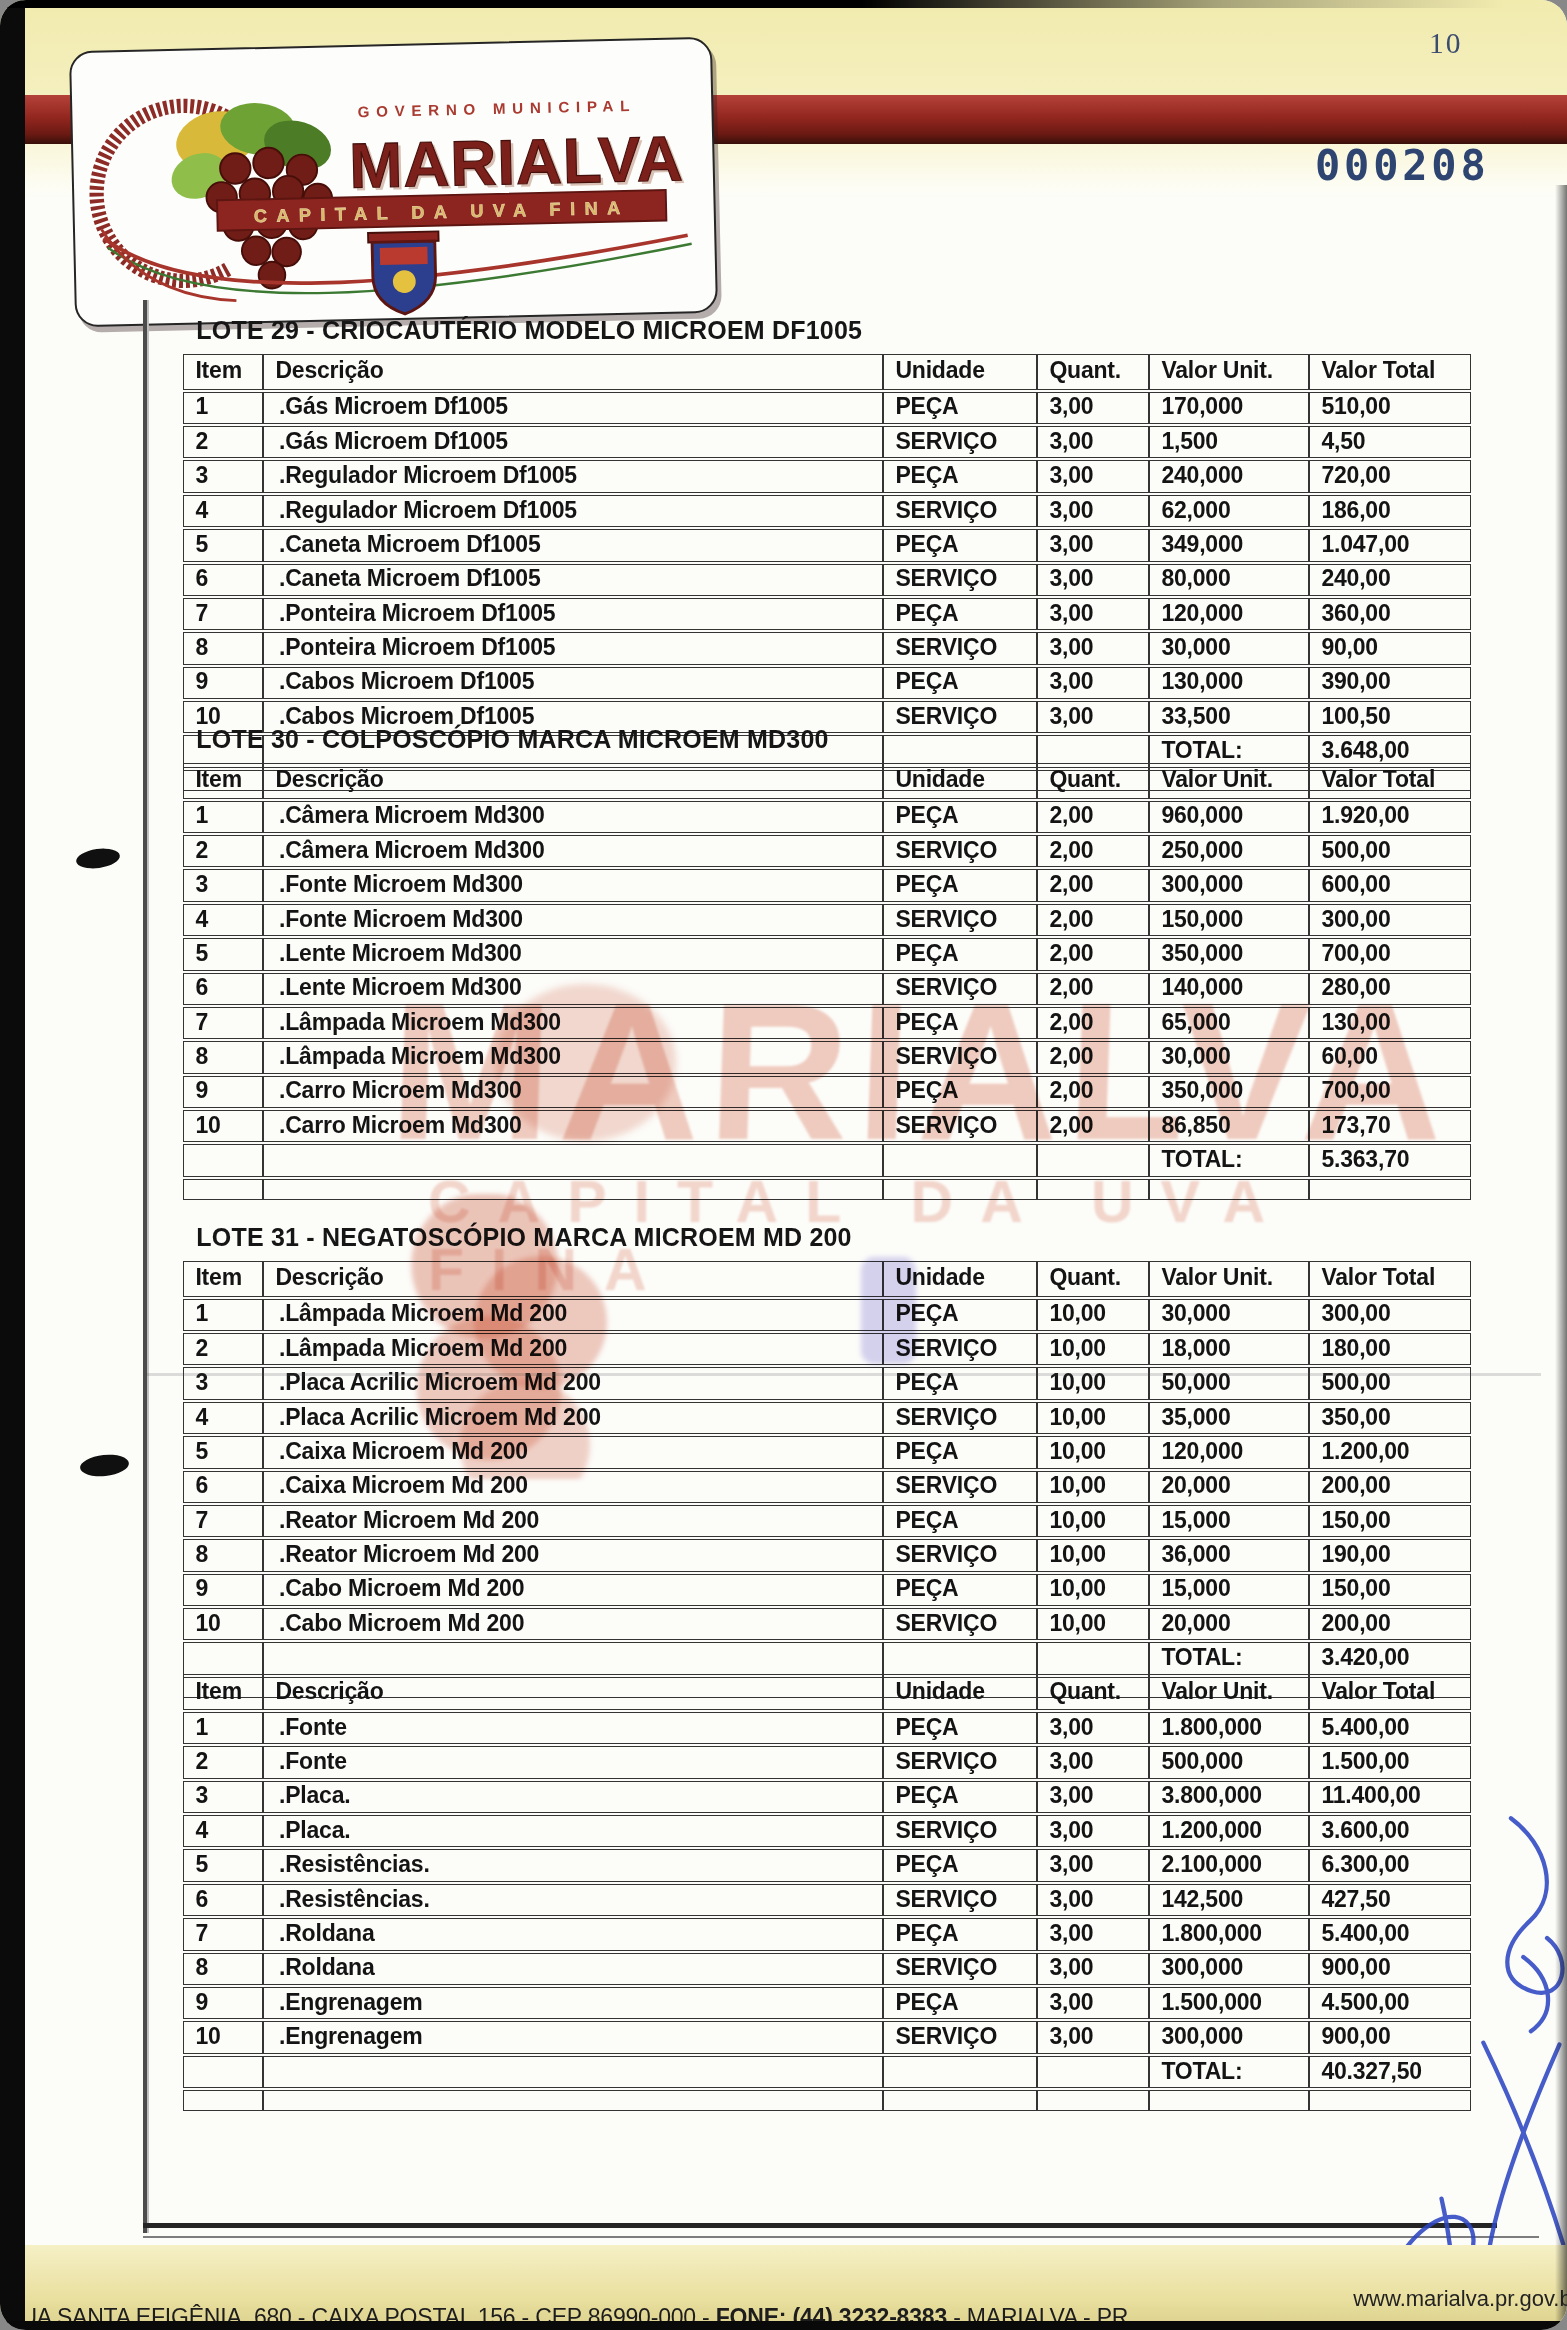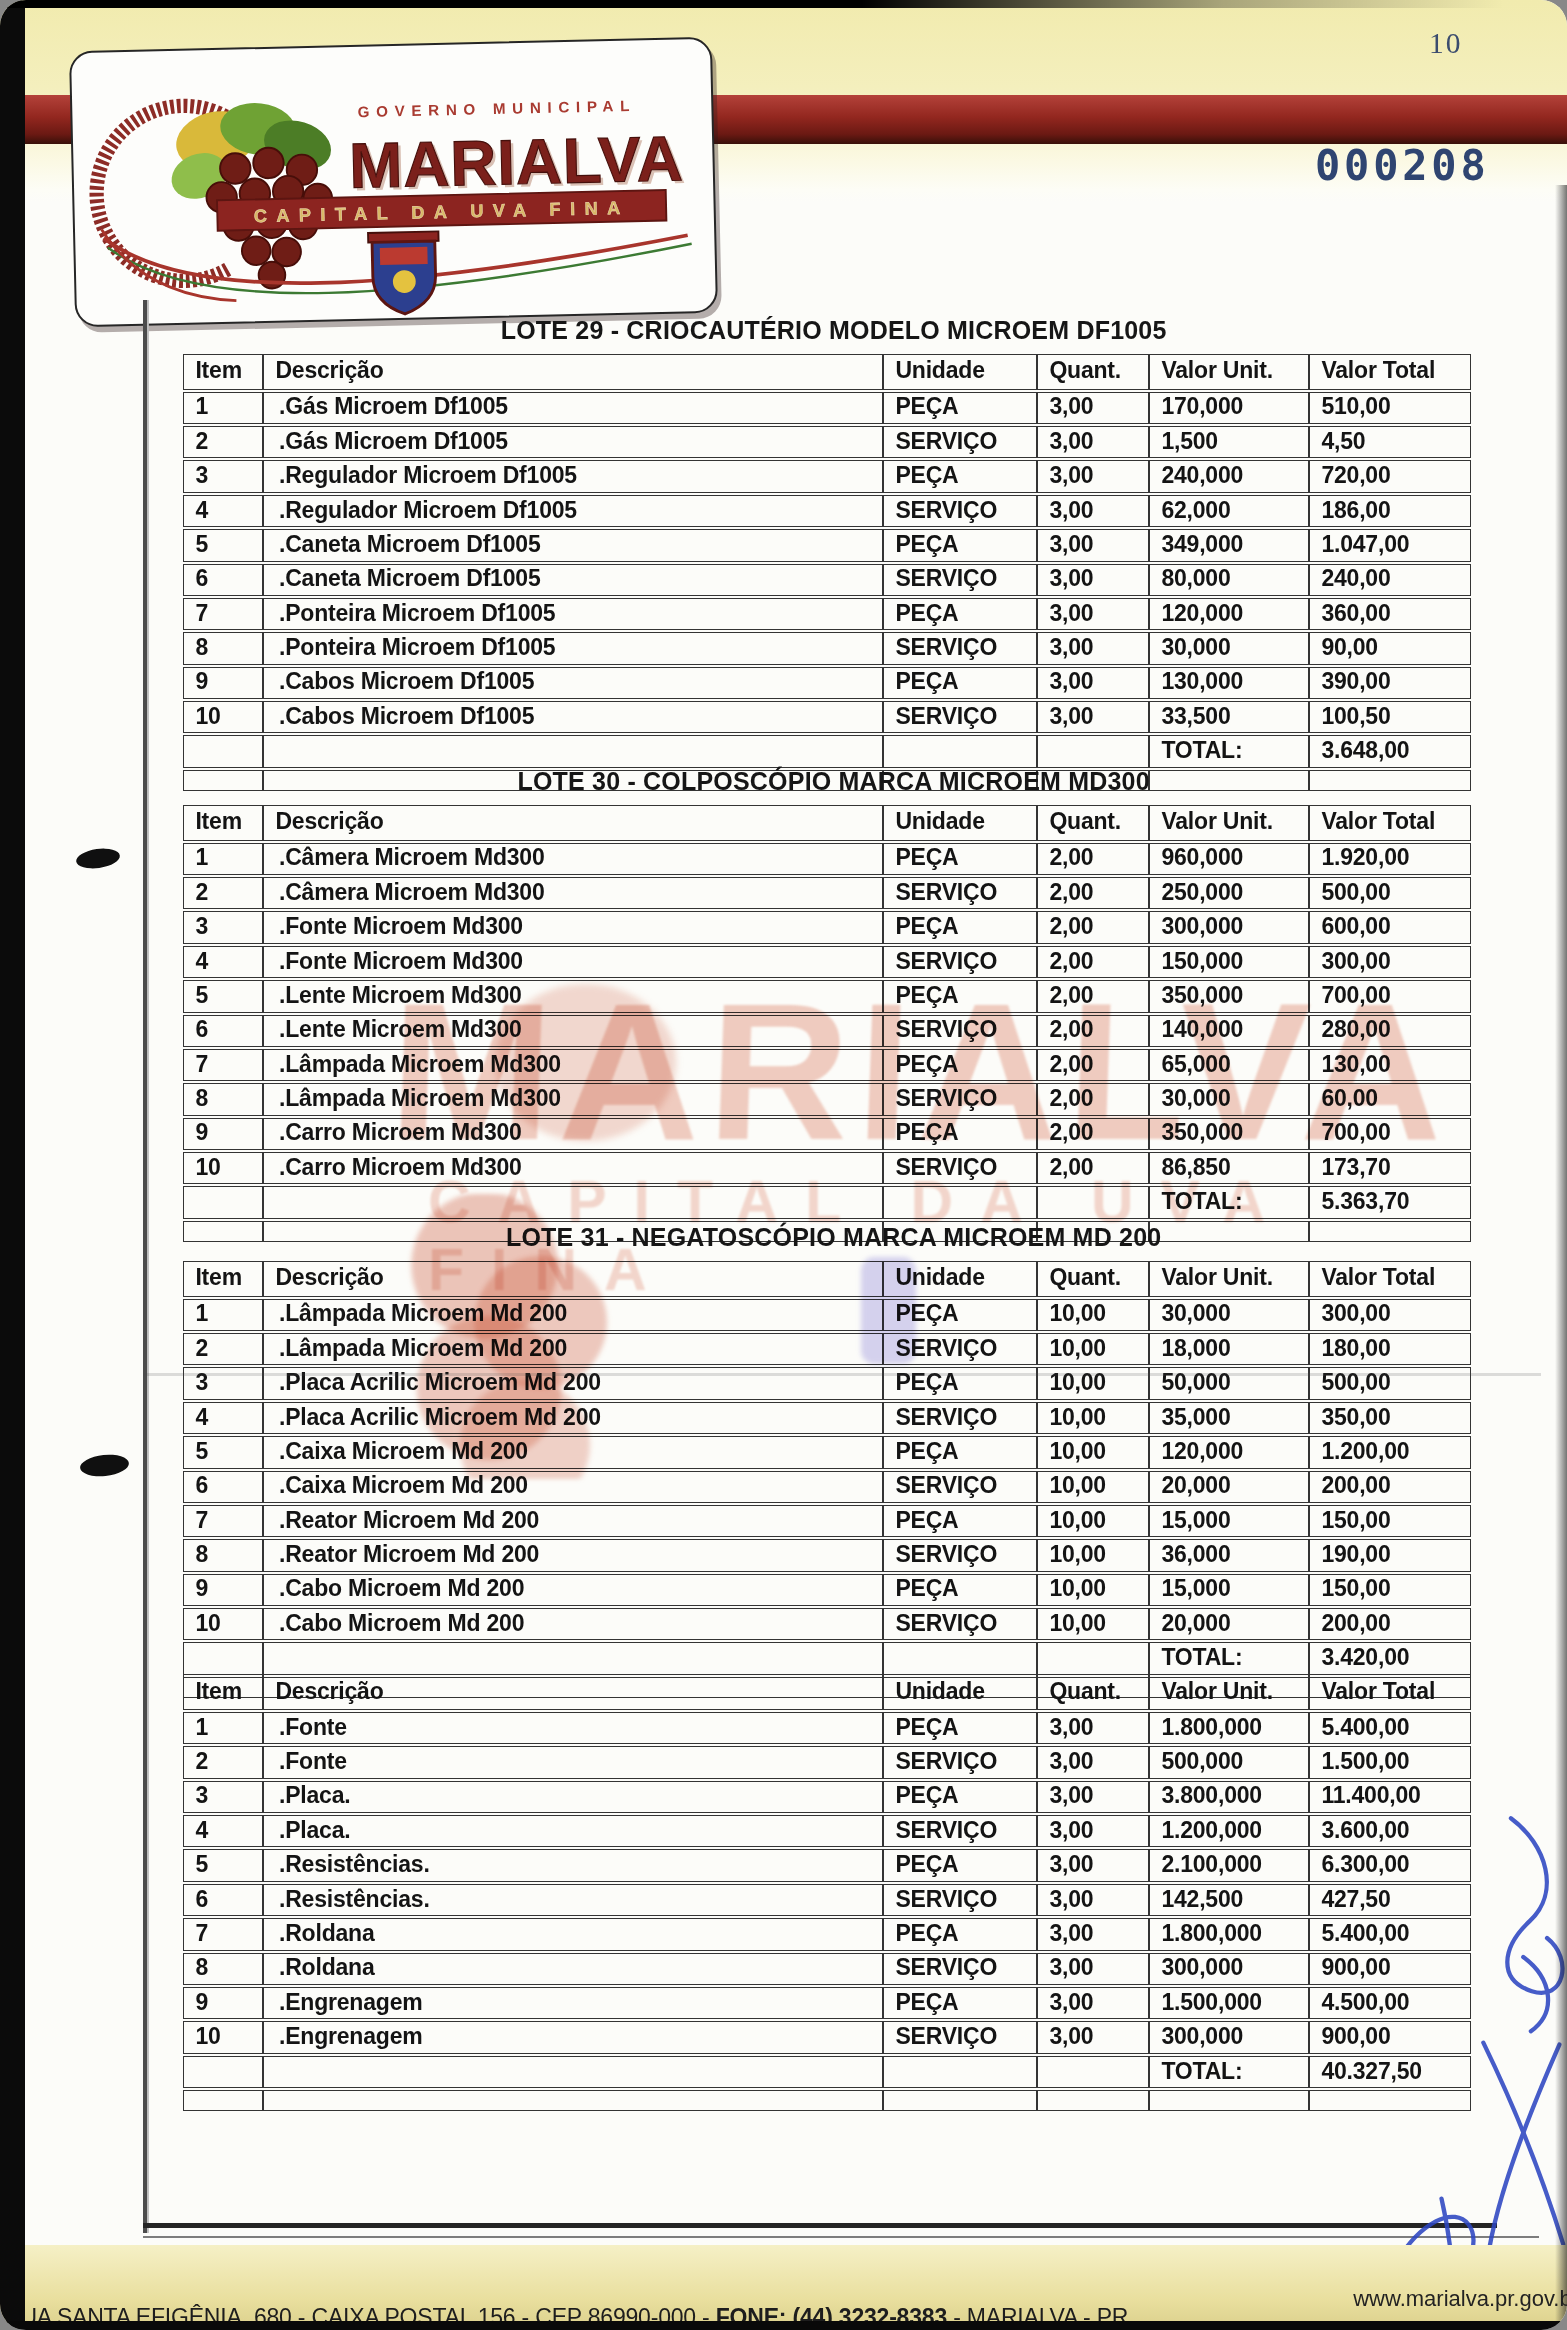--- a/index.html
+++ b/index.html
@@ -22,21 +22,21 @@
   
   .logo-card{position:absolute;left:72px;top:44px;width:639px;height:272px;background:#fdfdfb;
     border:2.9px solid #262626;border-radius:23px;transform:rotate(-1.3deg);
     box-shadow:3.8px 5.7px 0 rgba(45,25,25,.35);overflow:hidden;}
   
   .frame-left{position:absolute;left:143px;top:300px;width:3.8px;height:1933px;background:#4c4c4c;box-shadow:1.9px 0 0 #bdbdbd;}
   .frame-bottom1{position:absolute;left:143px;top:2223px;width:1354px;height:4.8px;background:#242424;}
   .frame-bottom2{position:absolute;left:143px;top:2236px;width:1396px;height:1.9px;background:#7d7d7d;}
   
   .lote{position:absolute;left:183px;width:1288px;}
-  .lote-title{font:700 25px "Liberation Sans",sans-serif;color:#161616;letter-spacing:0.2px;padding-left:13.3px;margin:0 0 6.7px 0;text-align:center;}
+  .lote-title{font:700 25px "Liberation Sans",sans-serif;color:#161616;letter-spacing:0.2px;padding-left:13.3px;margin:0 0 6.7px 0;}
   table.items{border-collapse:separate;border-spacing:0 2.9px;width:1288px;table-layout:fixed;}
   table.items td,table.items th{border:1.9px solid #343434;vertical-align:middle;overflow:hidden;white-space:nowrap;
      font:700 23px "Liberation Sans",sans-serif;color:#141414;letter-spacing:-0.2px;text-align:left;}
   col.c0{width:80px}col.c1{width:620px}col.c2{width:154px}col.c3{width:112px}col.c4{width:160px}col.c5{width:162px}
   tr.head th{height:32px;padding:0 0 1.9px 11.4px;margin-left:28px;}
   tr.data-row td{height:28.5px;padding:0 0 1.9px 11.4px;}
   tr.data-row td.c1{padding-left:15px;}
   tr.total-row td{height:28.5px;padding:0 0 1.9px 11.4px;}
   tr.empty-row td{height:17px;}
   
@@ -250,21 +250,21 @@
             <td></td>
             <td></td>
             <td></td>
             <td></td>
             <td></td>
           </tr>
       </tfoot>
     </table>
   </div>
 
-  <div class="lote" style="top:767px">
+  <div class="lote" style="top:725px">
     <div class="lote-title">LOTE 30 - COLPOSCÓPIO MARCA MICROEM MD300</div>
     <table class="items">
       <colgroup>
           <col class="c0">
           <col class="c1">
           <col class="c2">
           <col class="c3">
           <col class="c4">
           <col class="c5">
         </colgroup>

